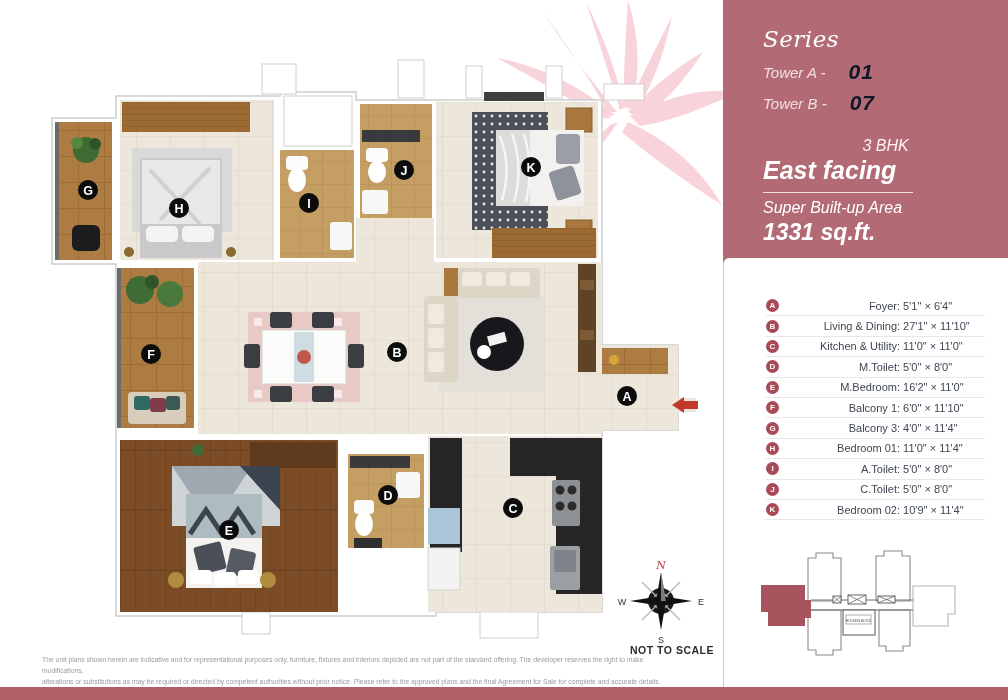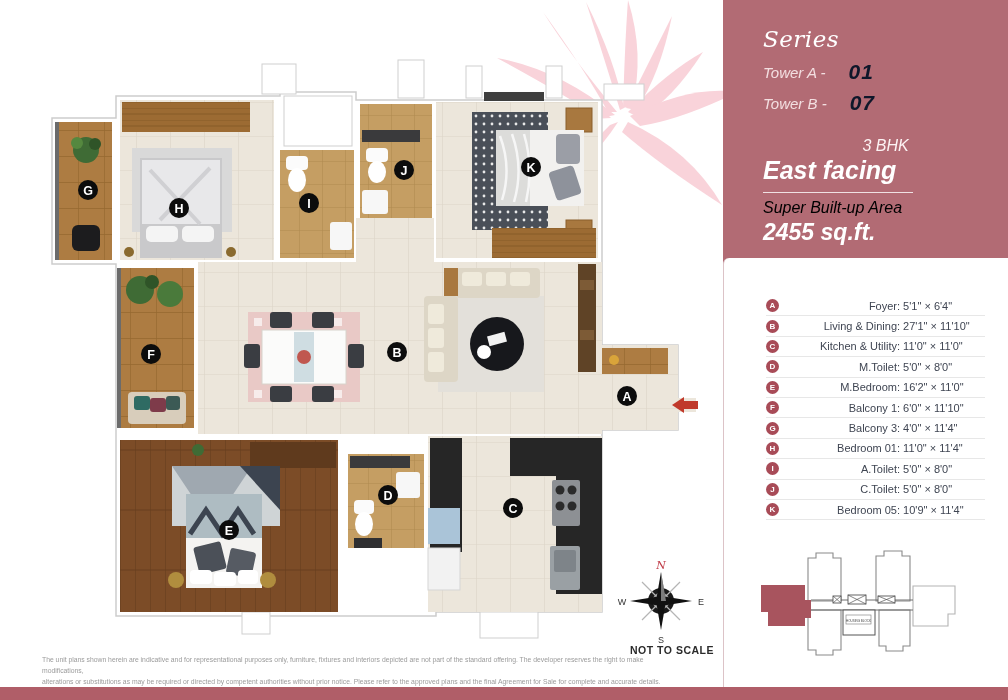--- a/index.html
+++ b/index.html
@@ -11,21 +11,21 @@
 
   
   .sidebar{position:absolute;left:723px;top:0;width:285px;height:687px;}
   .panel{position:absolute;left:0;top:0;width:285px;height:318px;background:#b26b74;color:#fff;box-sizing:border-box;padding:26px 0 0 40px;font-style:italic;}
   .panel .series{font-family:"DejaVu Serif","Liberation Serif",serif;font-size:23px;letter-spacing:.5px;margin:0 0 8px 0;}
   .tower-row{font-size:15px;color:#f3dfe1;margin:0 16px 7px 0;display:flex;align-items:center;gap:16px;}
   .tower-row .num{font-size:21px;font-weight:bold;color:#0f172a;margin-left:7px;letter-spacing:1px;}
   .bhk{font-size:16px;color:#fdf3f4;margin-top:22px;text-align:center;}
   .facing{font-size:25px;font-weight:bold;color:#ffffff;margin-top:1px;}
   .panel-rule{width:150px;height:1px;background:rgba(255,255,255,.8);margin:7px 0 6px 0;}
-  .area-label{font-size:16px;color:#000000;}
+  .area-label{font-size:16px;color:#ffffff;}
   .area-value{font-size:23px;font-weight:bold;margin-top:2px;}
 
   .side-lower{position:absolute;left:0;top:258px;width:284px;height:429px;background:#fff;border-left:1px solid #dcc3c7;border-top-left-radius:6px;}
   .legend{position:absolute;left:0;top:38px;right:0;margin:0;padding:0;list-style:none;}
   .legend li{display:flex;align-items:center;height:19.4px;margin:0 23px 0 42px;border-bottom:1px solid #e7e7e7;}
   .lg-badge{flex:0 0 13px;width:13px;height:13px;border-radius:50%;background:#a84b57;color:#fff;font-size:8px;font-weight:bold;line-height:13px;text-align:center;margin-right:10px;}
   .lg-name{width:108px;font-size:11px;color:#3f4552;text-align:right;}
   .lg-dim{flex:1;font-size:11px;color:#3f4552;}
   .keyplan{position:absolute;left:30px;top:288px;}
 
@@ -301,21 +301,21 @@
         <span class="num">01</span>
       </div>
       <div class="tower-row">
         <span>Tower B -</span>
         <span class="num">07</span>
       </div>
       <div class="bhk">3 BHK</div>
       <div class="facing">East facing</div>
       <div class="panel-rule"></div>
       <div class="area-label">Super Built-up Area</div>
-      <div class="area-value">2455 sq.ft.</div>
+      <div class="area-value">1331 sq.ft.</div>
     </div>
 
     <div class="side-lower">
       <ul class="legend">
         <li>
             <span class="lg-badge">A</span>
             <span class="lg-name">Foyer</span>
             <span class="lg-dim">: 5'1" × 6'4"</span>
           </li>
         <li>
@@ -358,21 +358,21 @@
             <span class="lg-name">A.Toilet</span>
             <span class="lg-dim">: 5'0" × 8'0"</span>
           </li>
         <li>
             <span class="lg-badge">J</span>
             <span class="lg-name">C.Toilet</span>
             <span class="lg-dim">: 5'0" × 8'0"</span>
           </li>
         <li>
             <span class="lg-badge">K</span>
-            <span class="lg-name">Bedroom 05</span>
+            <span class="lg-name">Bedroom 02</span>
             <span class="lg-dim">: 10'9" × 11'4"</span>
           </li>
       </ul>
 
       <svg class="keyplan" width="212" height="118" viewBox="0 0 212 118">
         <g fill="none" stroke="#8a8a8a" stroke-width="1.1">
           <path d="M54,12 h8 v-5 h17 v5 h8 v43 h-33 z"></path>
           <path d="M122,10 h8 v-5 h18 v5 h8 v45 h-34 z"></path>
           <path d="M54,64 h33 v40 h-8 v5 h-17 v-5 h-8 z"></path>
           <path d="M125,64 h31 v36 h-7 v5 h-17 v-5 h-7 z"></path>

